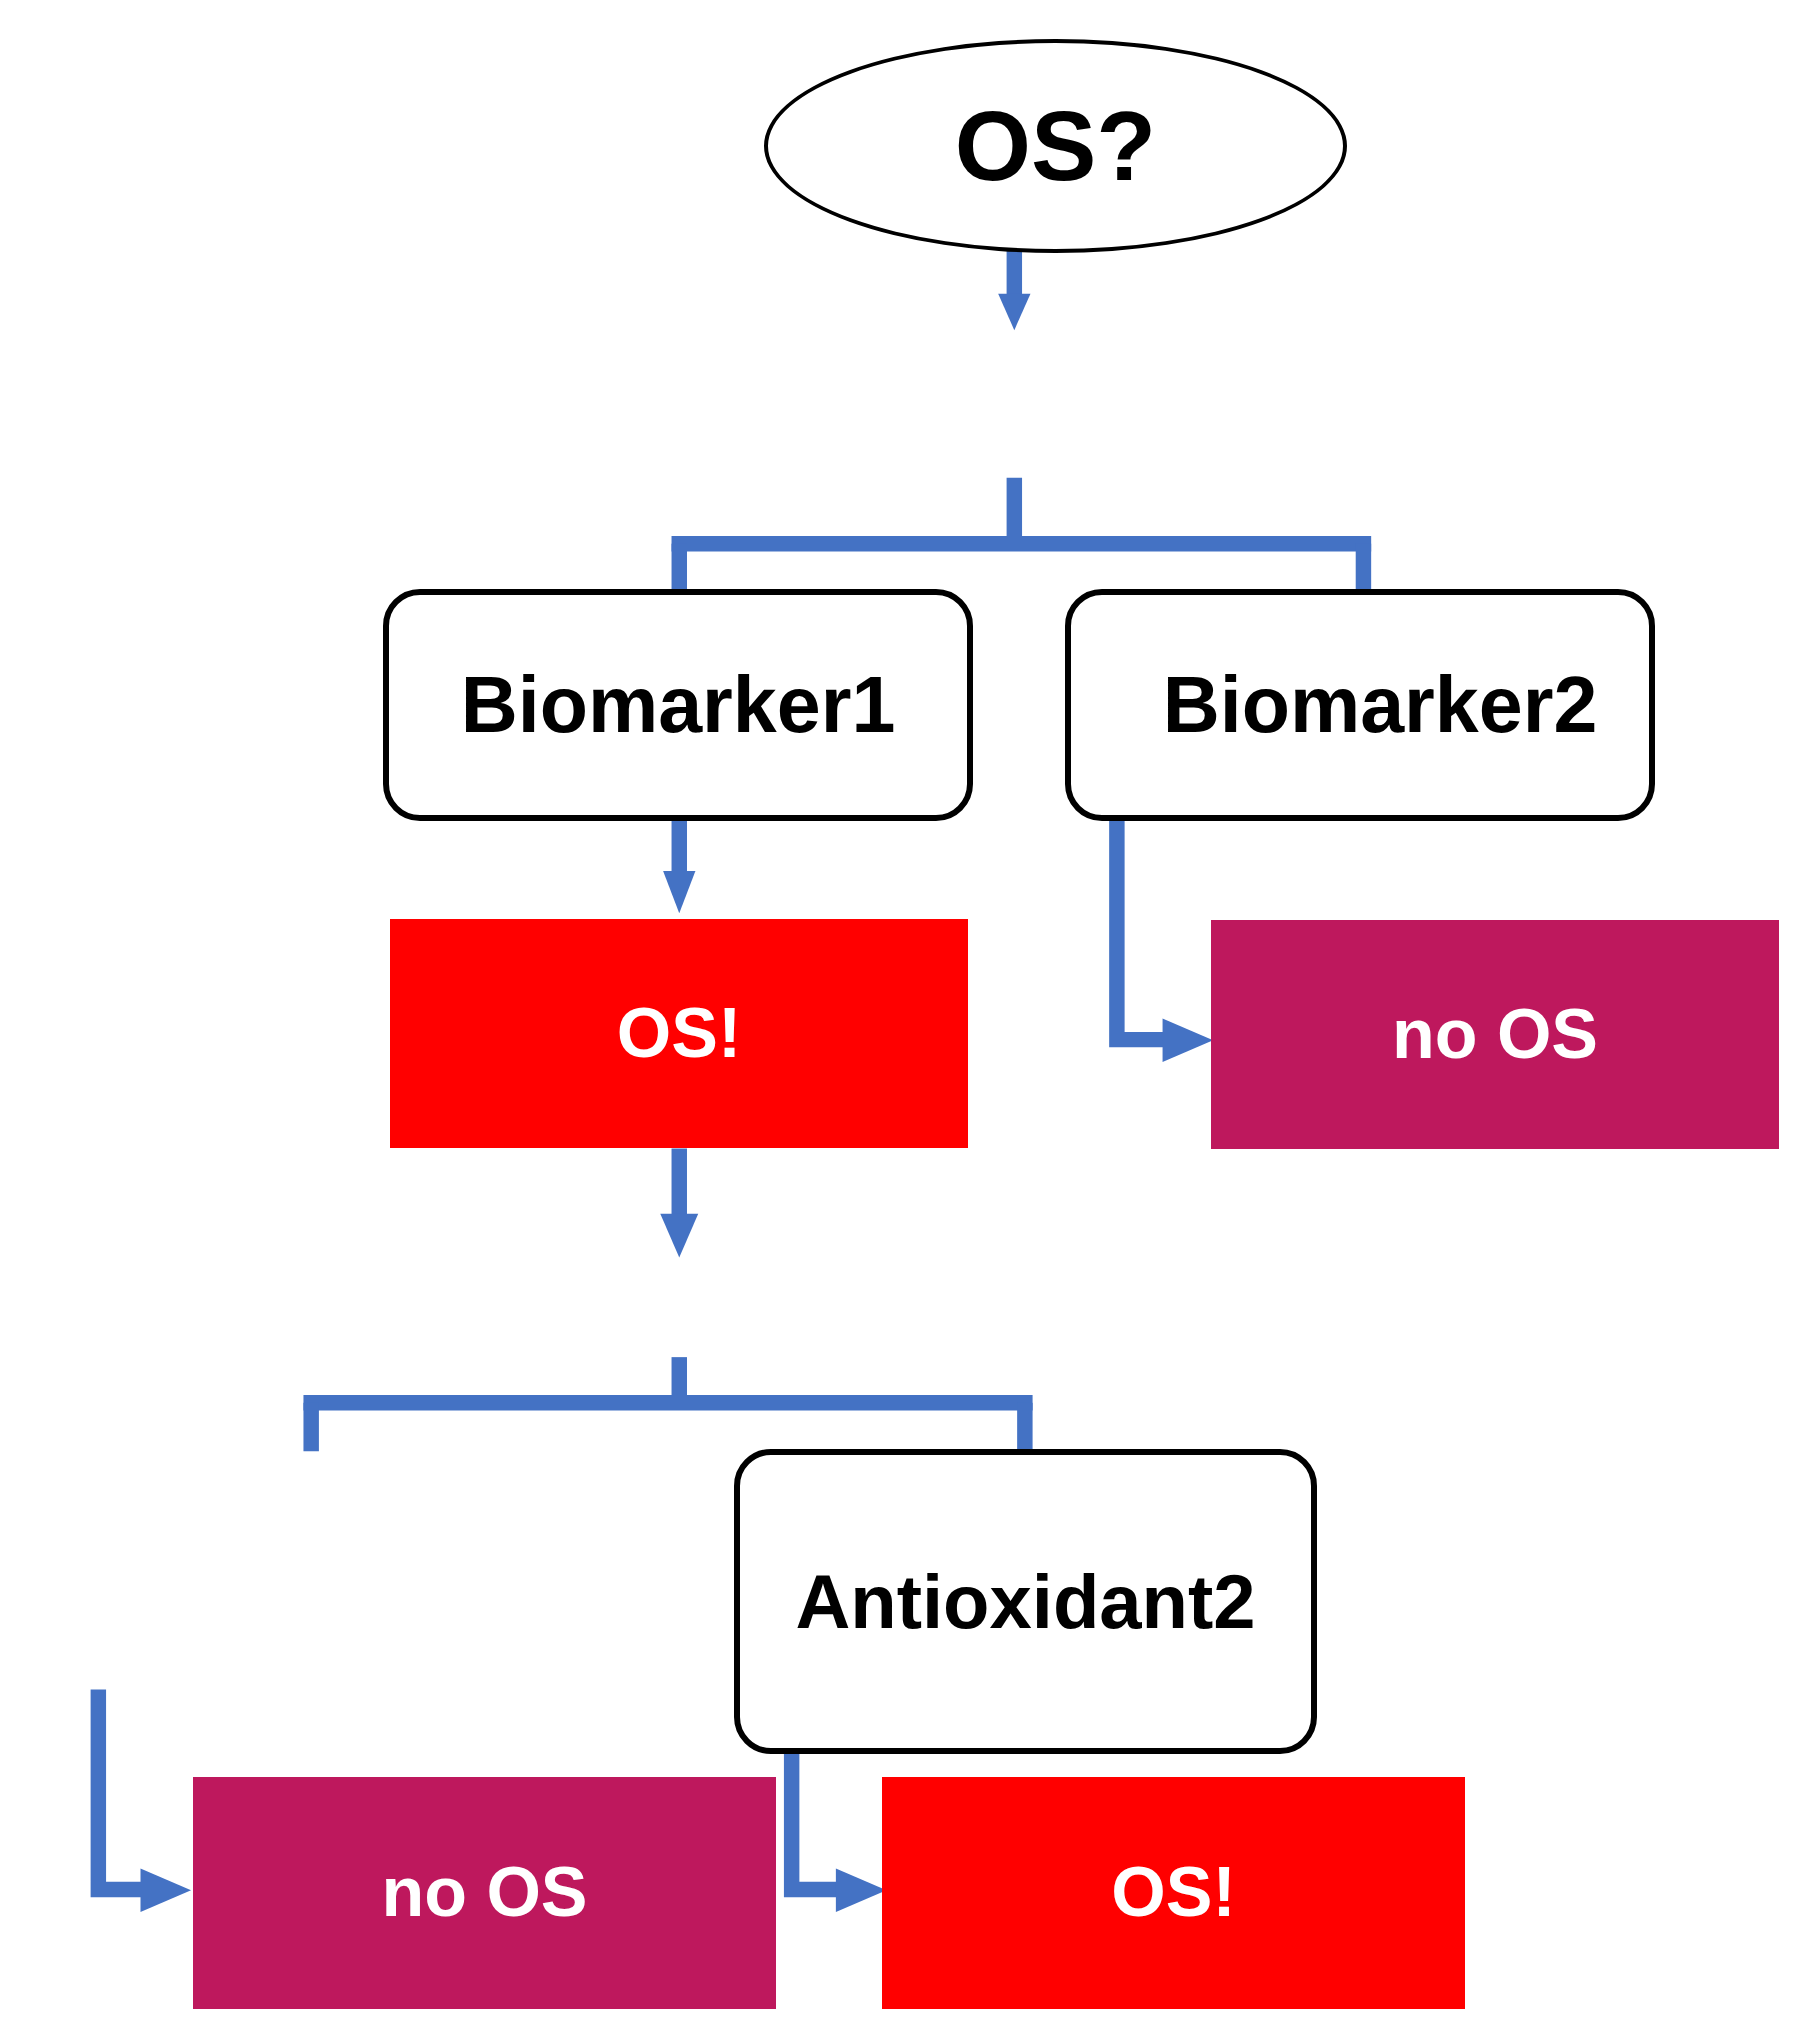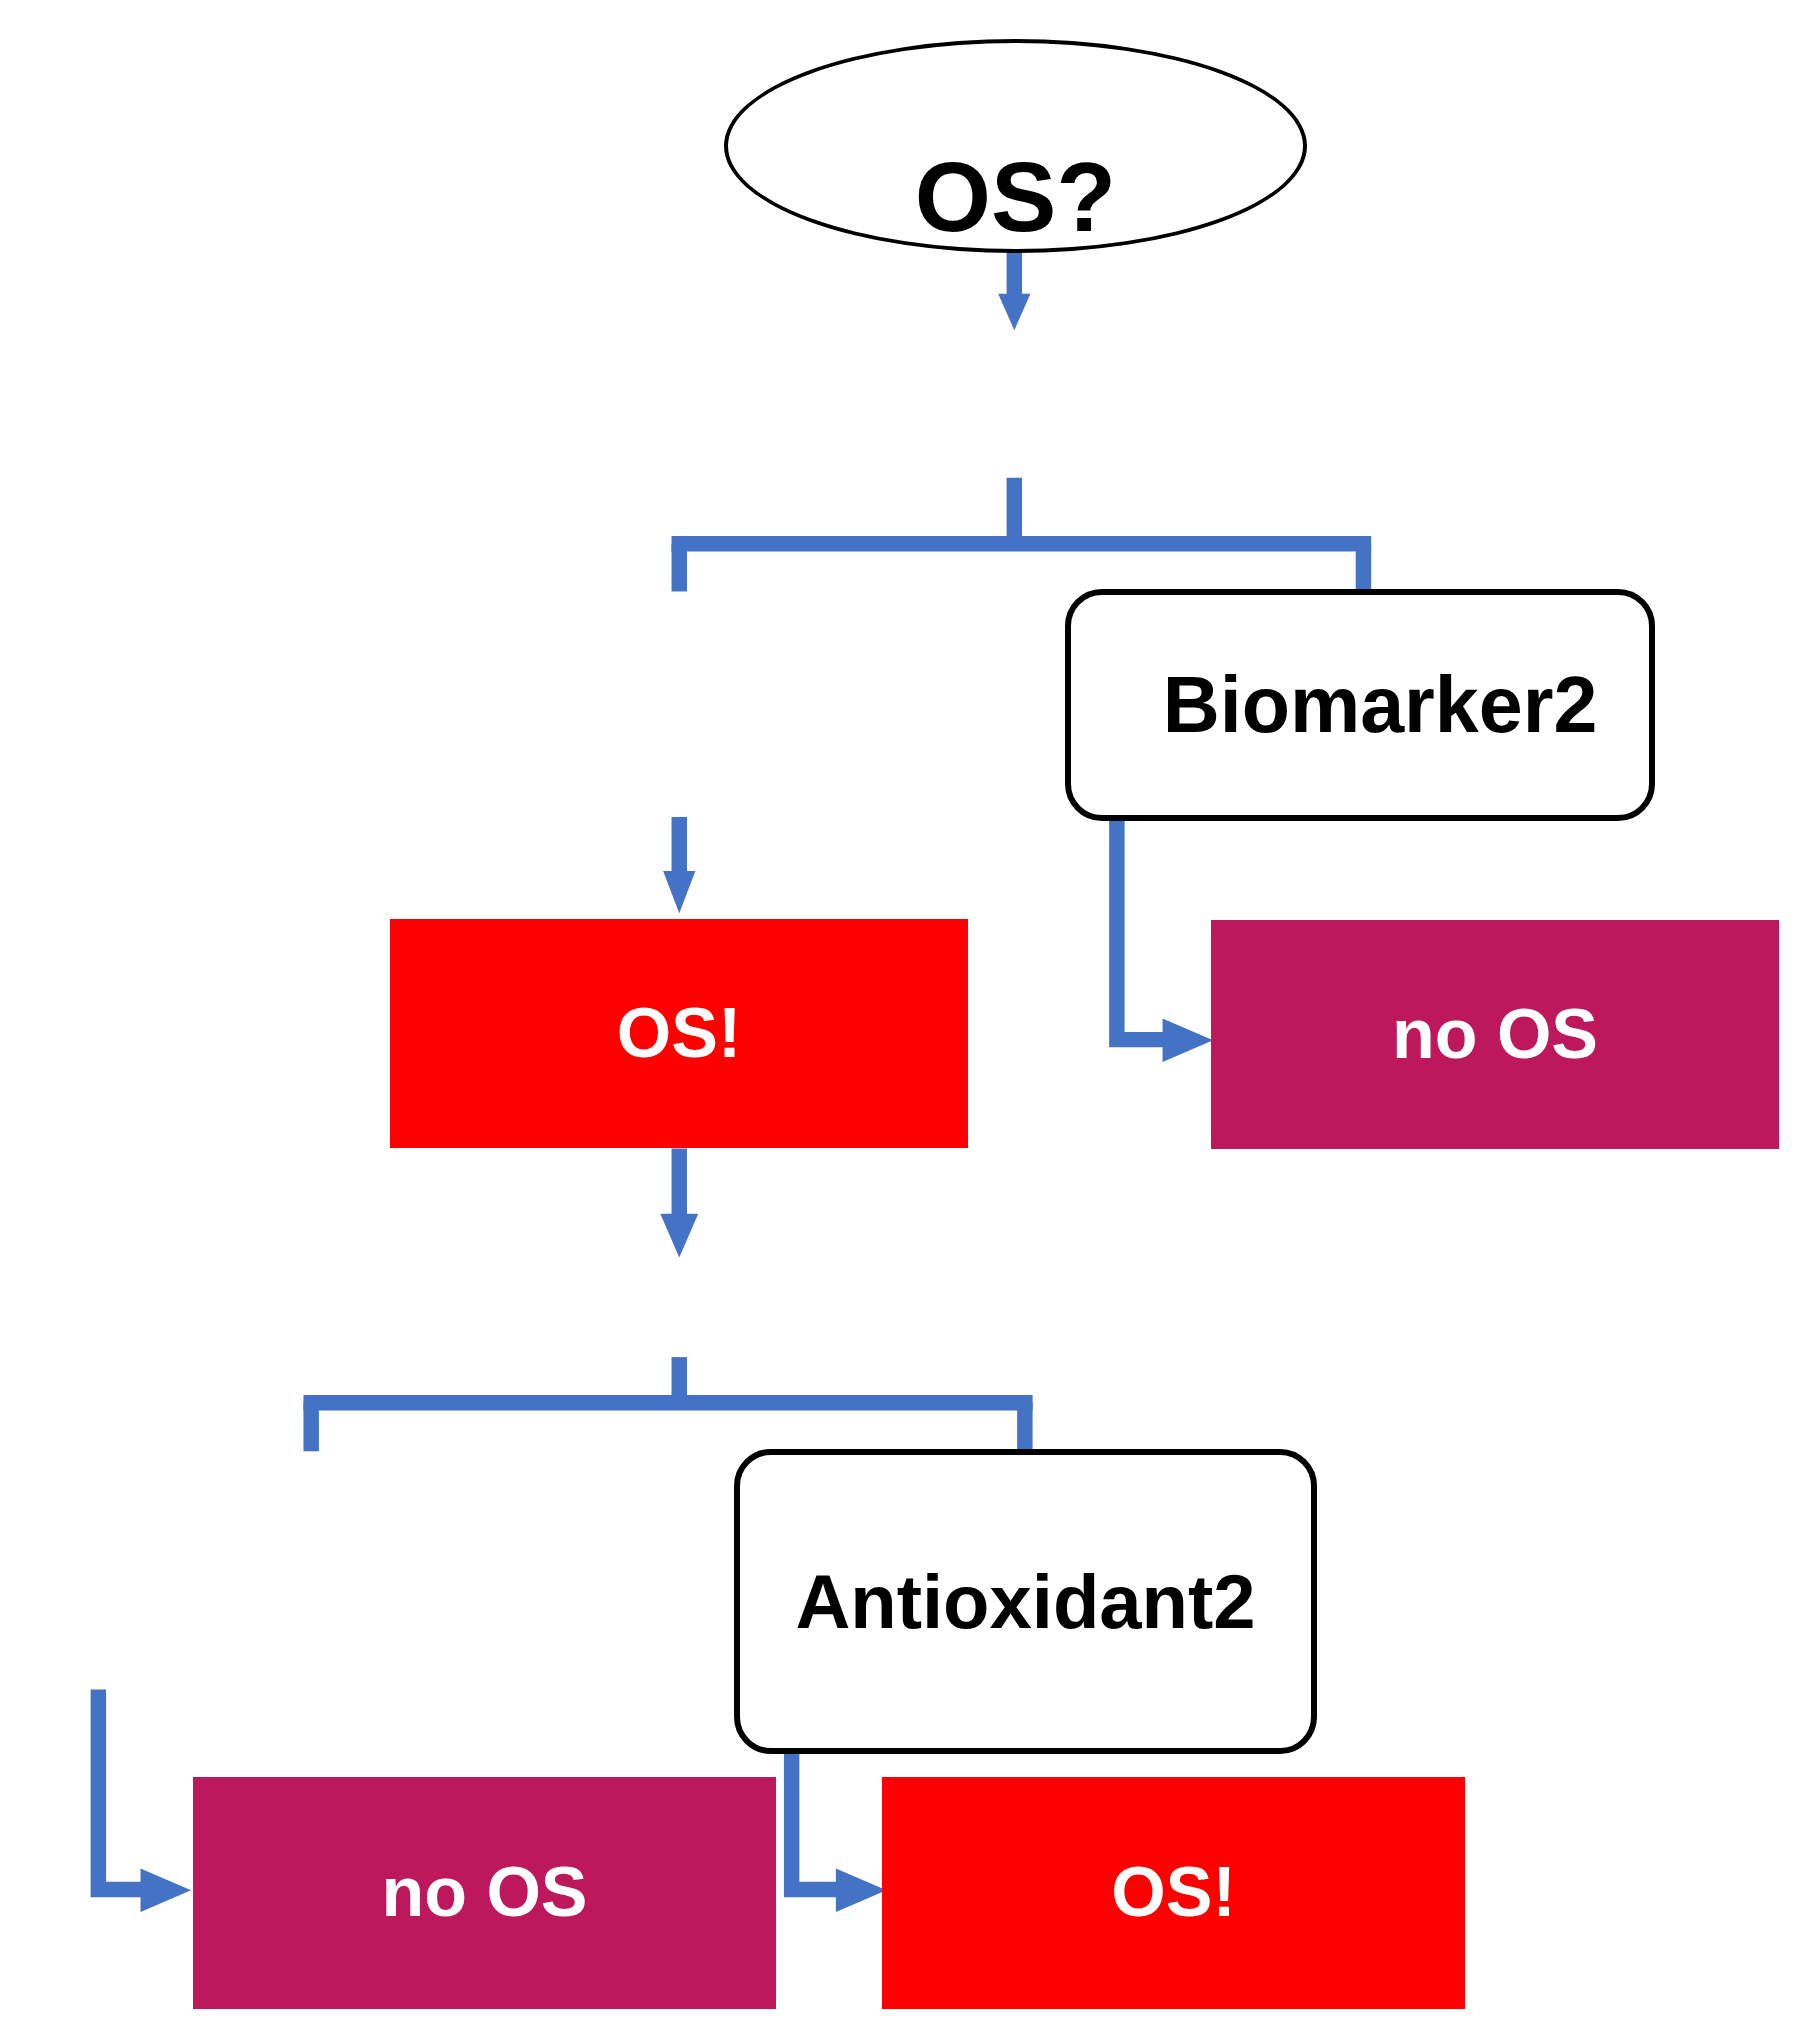--- a/index.html
+++ b/index.html
@@ -105,25 +105,28 @@
       <path d="M 140 2405 L 140 2690 L 215 2690" stroke="#4472C4" stroke-width="22" fill="none"></path>
       <polygon points="200,2660 272,2691 200,2722" fill="#4472C4"></polygon>
     </g>
 
     <g>
       <path d="M 1127 2405 L 1127 2690 L 1205 2690" stroke="#4472C4" stroke-width="22" fill="none"></path>
       <polygon points="1190,2660 1262,2691 1190,2722" fill="#4472C4"></polygon>
     </g>
   </svg>
 
-  <div class="node ellipse bold" style="left:724px; top:39px; width:583px; height:214px; font-size:98px;align-items:flex-end;">
+  <div class="node ellipse bold" style="left:764px; top:39px; width:583px; height:214px; font-size:98px;">
     <span>OS?</span>
   </div>
 
 
+  <div class="node roundrect" style="left:383px; top:589px; width:590px; height:232px; font-size:79px;">
+    <span>Biomarker1</span>
+  </div>
 
   <div class="node roundrect" style="left:1065px; top:589px; width:590px; height:232px; font-size:79px;padding-left:40px;">
     <span>Biomarker2</span>
   </div>
 
   <div class="node fillbox red" style="left:390px; top:919px; width:578px; height:229px; font-size:70px;">
     <span>OS!</span>
   </div>
 
   <div class="node fillbox blue" style="left:1211px; top:920px; width:568px; height:229px; font-size:70px;">

